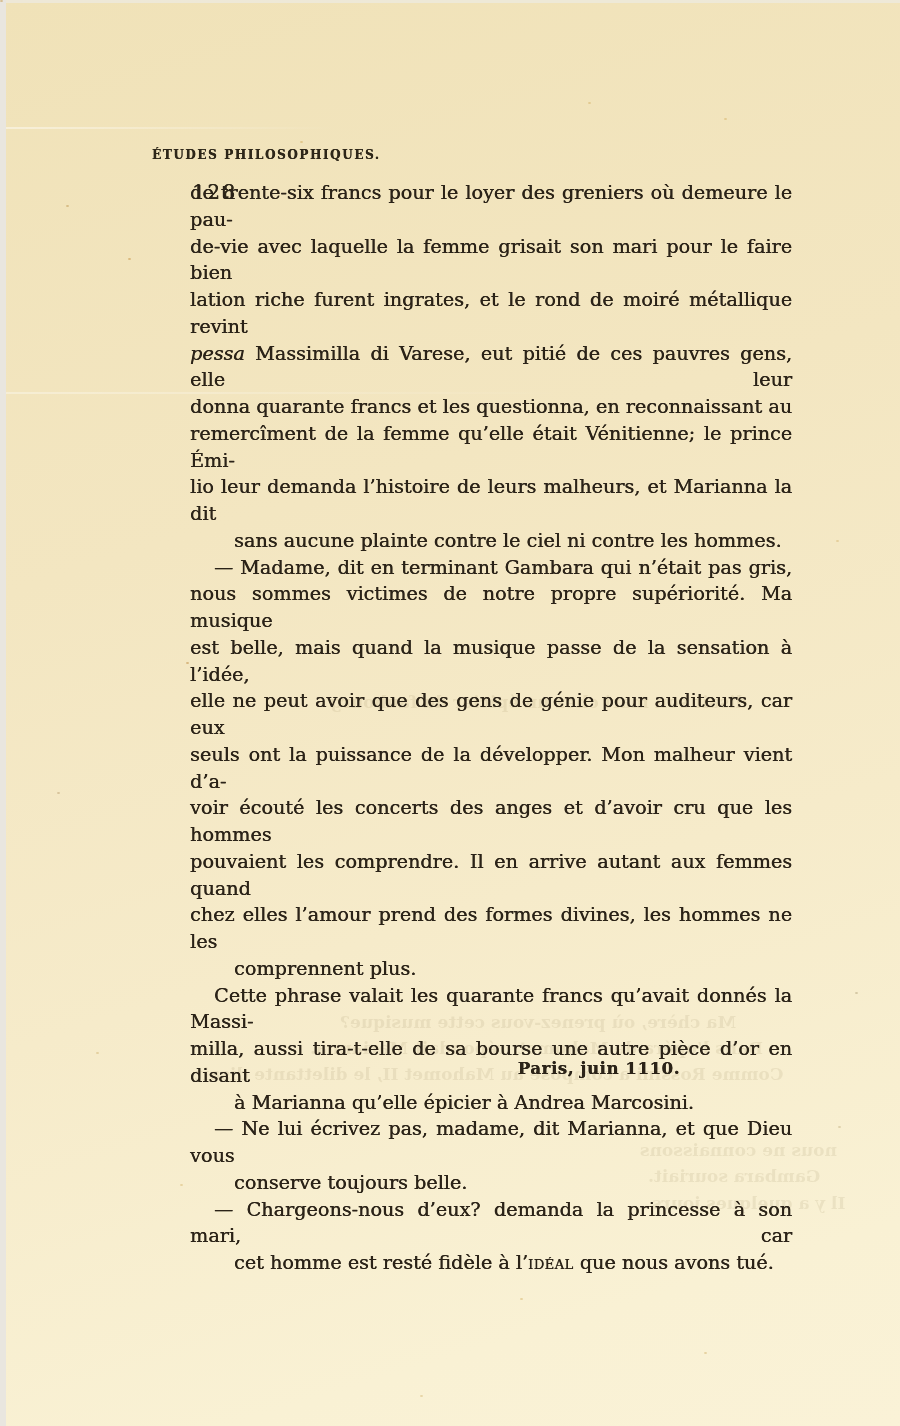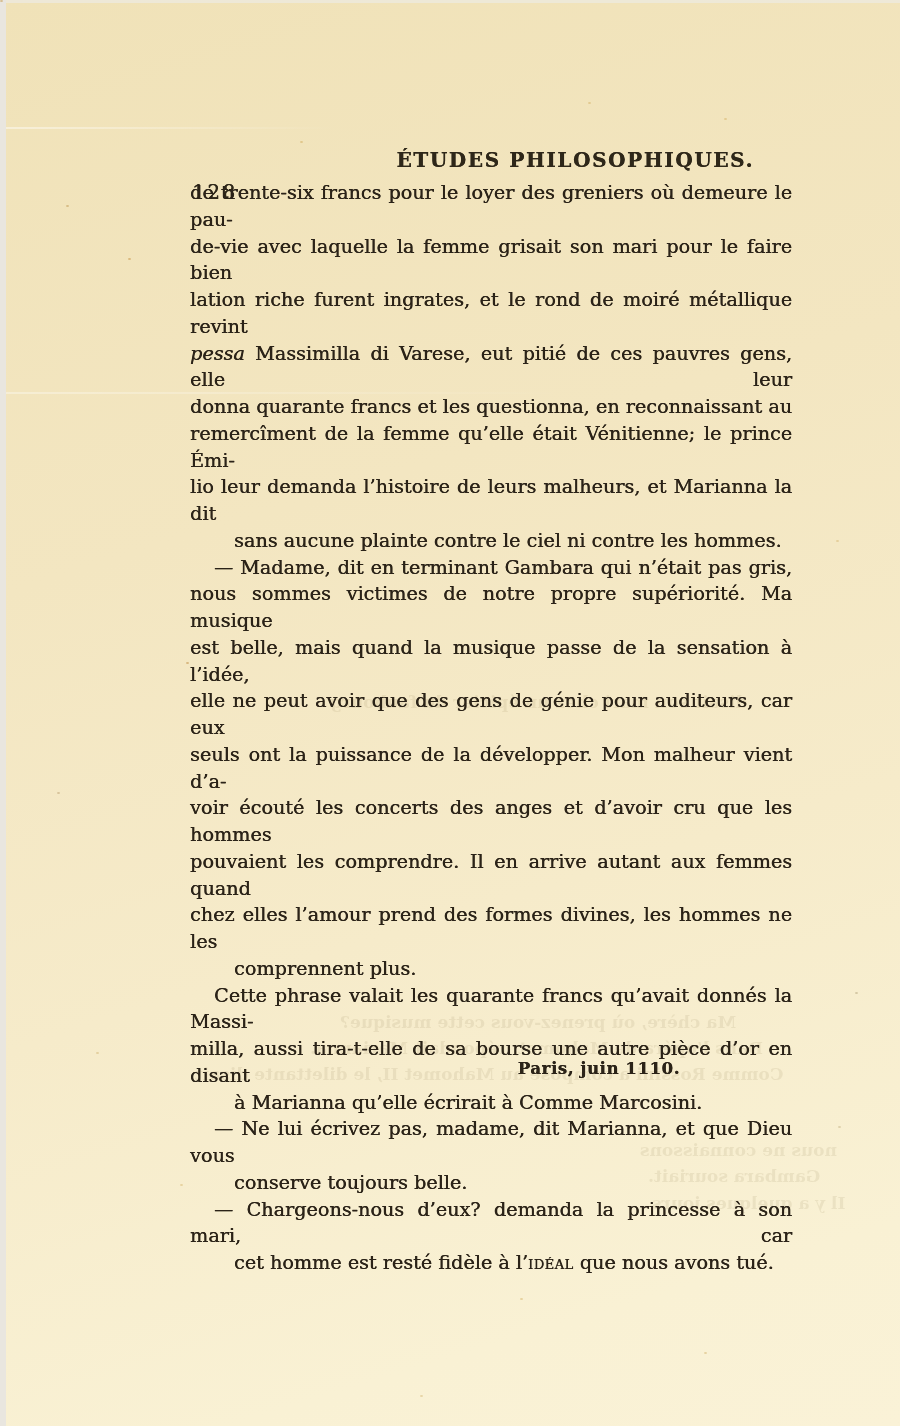--- a/index.html
+++ b/index.html
@@ -15,22 +15,22 @@
   .edge-left{position:absolute;left:0;top:0;bottom:0;width:6px;background:#e9e6df;}
   .edge-top{position:absolute;left:0;top:0;right:0;height:3px;background:#edeadf;opacity:.8;}
   .crease{position:absolute;top:127px;left:6px;width:330px;height:2px;
     background:linear-gradient(90deg,rgba(255,255,255,.45),rgba(255,255,255,0));}
   .crease2{position:absolute;top:392px;left:6px;width:560px;height:2px;
     background:linear-gradient(90deg,rgba(255,255,255,.35),rgba(255,255,255,0));}
 
   .header{position:absolute;top:146px;left:190px;width:602px;height:24px;color:#2e2719;}
   .pagenum{position:absolute;left:2px;top:1px;font-size:20px;letter-spacing:2.5px;
     text-shadow:.35px 0 currentColor;margin-top:33px;}
-  .runhead{position:absolute;left:0;width:100%;text-align:right;top:2px;
-    transform:translateX(-38px);font-weight:bold;font-size:20px;letter-spacing:1.6px;
+  .runhead{position:absolute;left:0;width:100%;text-align:left;top:2px;
+    transform:translateX(-38px);font-weight:bold;font-size:12px;letter-spacing:1.6px;
     text-shadow:.2px 0 currentColor;}
 
   .bodytext{position:absolute;top:180px;left:190px;width:602px;
     font-size:19.2px;line-height:26.75px;color:#2b2318;
     text-shadow:.35px 0 currentColor;}
   .line{text-align:justify;text-align-last:justify;}
   .line.endp{text-align-last:left;margin-left:44px;}
   .line.ind{text-indent:24px;}
   .line span.i{font-style:italic;}
   .line span.c{font-variant:small-caps;letter-spacing:.5px;}
@@ -100,21 +100,21 @@
       <div class="line"><span class="n">nous sommes victimes de notre propre supériorité. Ma musique</span></div>
       <div class="line"><span class="n">est belle, mais quand la musique passe de la sensation à l’idée,</span></div>
       <div class="line"><span class="n">elle ne peut avoir que des gens de génie pour auditeurs, car eux</span></div>
       <div class="line"><span class="n">seuls ont la puissance de la développer. Mon malheur vient d’a-</span></div>
       <div class="line"><span class="n">voir écouté les concerts des anges et d’avoir cru que les hommes</span></div>
       <div class="line"><span class="n">pouvaient les comprendre. Il en arrive autant aux femmes quand</span></div>
       <div class="line"><span class="n">chez elles l’amour prend des formes divines, les hommes ne les</span></div>
       <div class="line endp"><span class="n">comprennent plus.</span></div>
       <div class="line ind"><span class="n">Cette phrase valait les quarante francs qu’avait donnés la Massi-</span></div>
       <div class="line"><span class="n">milla, aussi tira-t-elle de sa bourse une autre pièce d’or en disant</span></div>
-      <div class="line endp"><span class="n">à Marianna qu’elle écrirait à Comme Marcosini.</span></div>
+      <div class="line endp"><span class="n">à Marianna qu’elle épicier à Andrea Marcosini.</span></div>
       <div class="line ind"><span class="n">— Ne lui écrivez pas, madame, dit Marianna, et que Dieu vous</span></div>
       <div class="line endp"><span class="n">conserve toujours belle.</span></div>
       <div class="line ind"><span class="n">— Chargeons-nous d’eux? demanda la princesse à son mari, car</span></div>
       <div class="line endp"><span class="n">cet homme est resté fidèle à l’</span><span class="c">idéal</span><span class="n"> que nous avons tué.</span></div>
     </div>
 
   <div class="dateline">Paris, juin 1110.</div>
 </div>
 
 </body></html>

